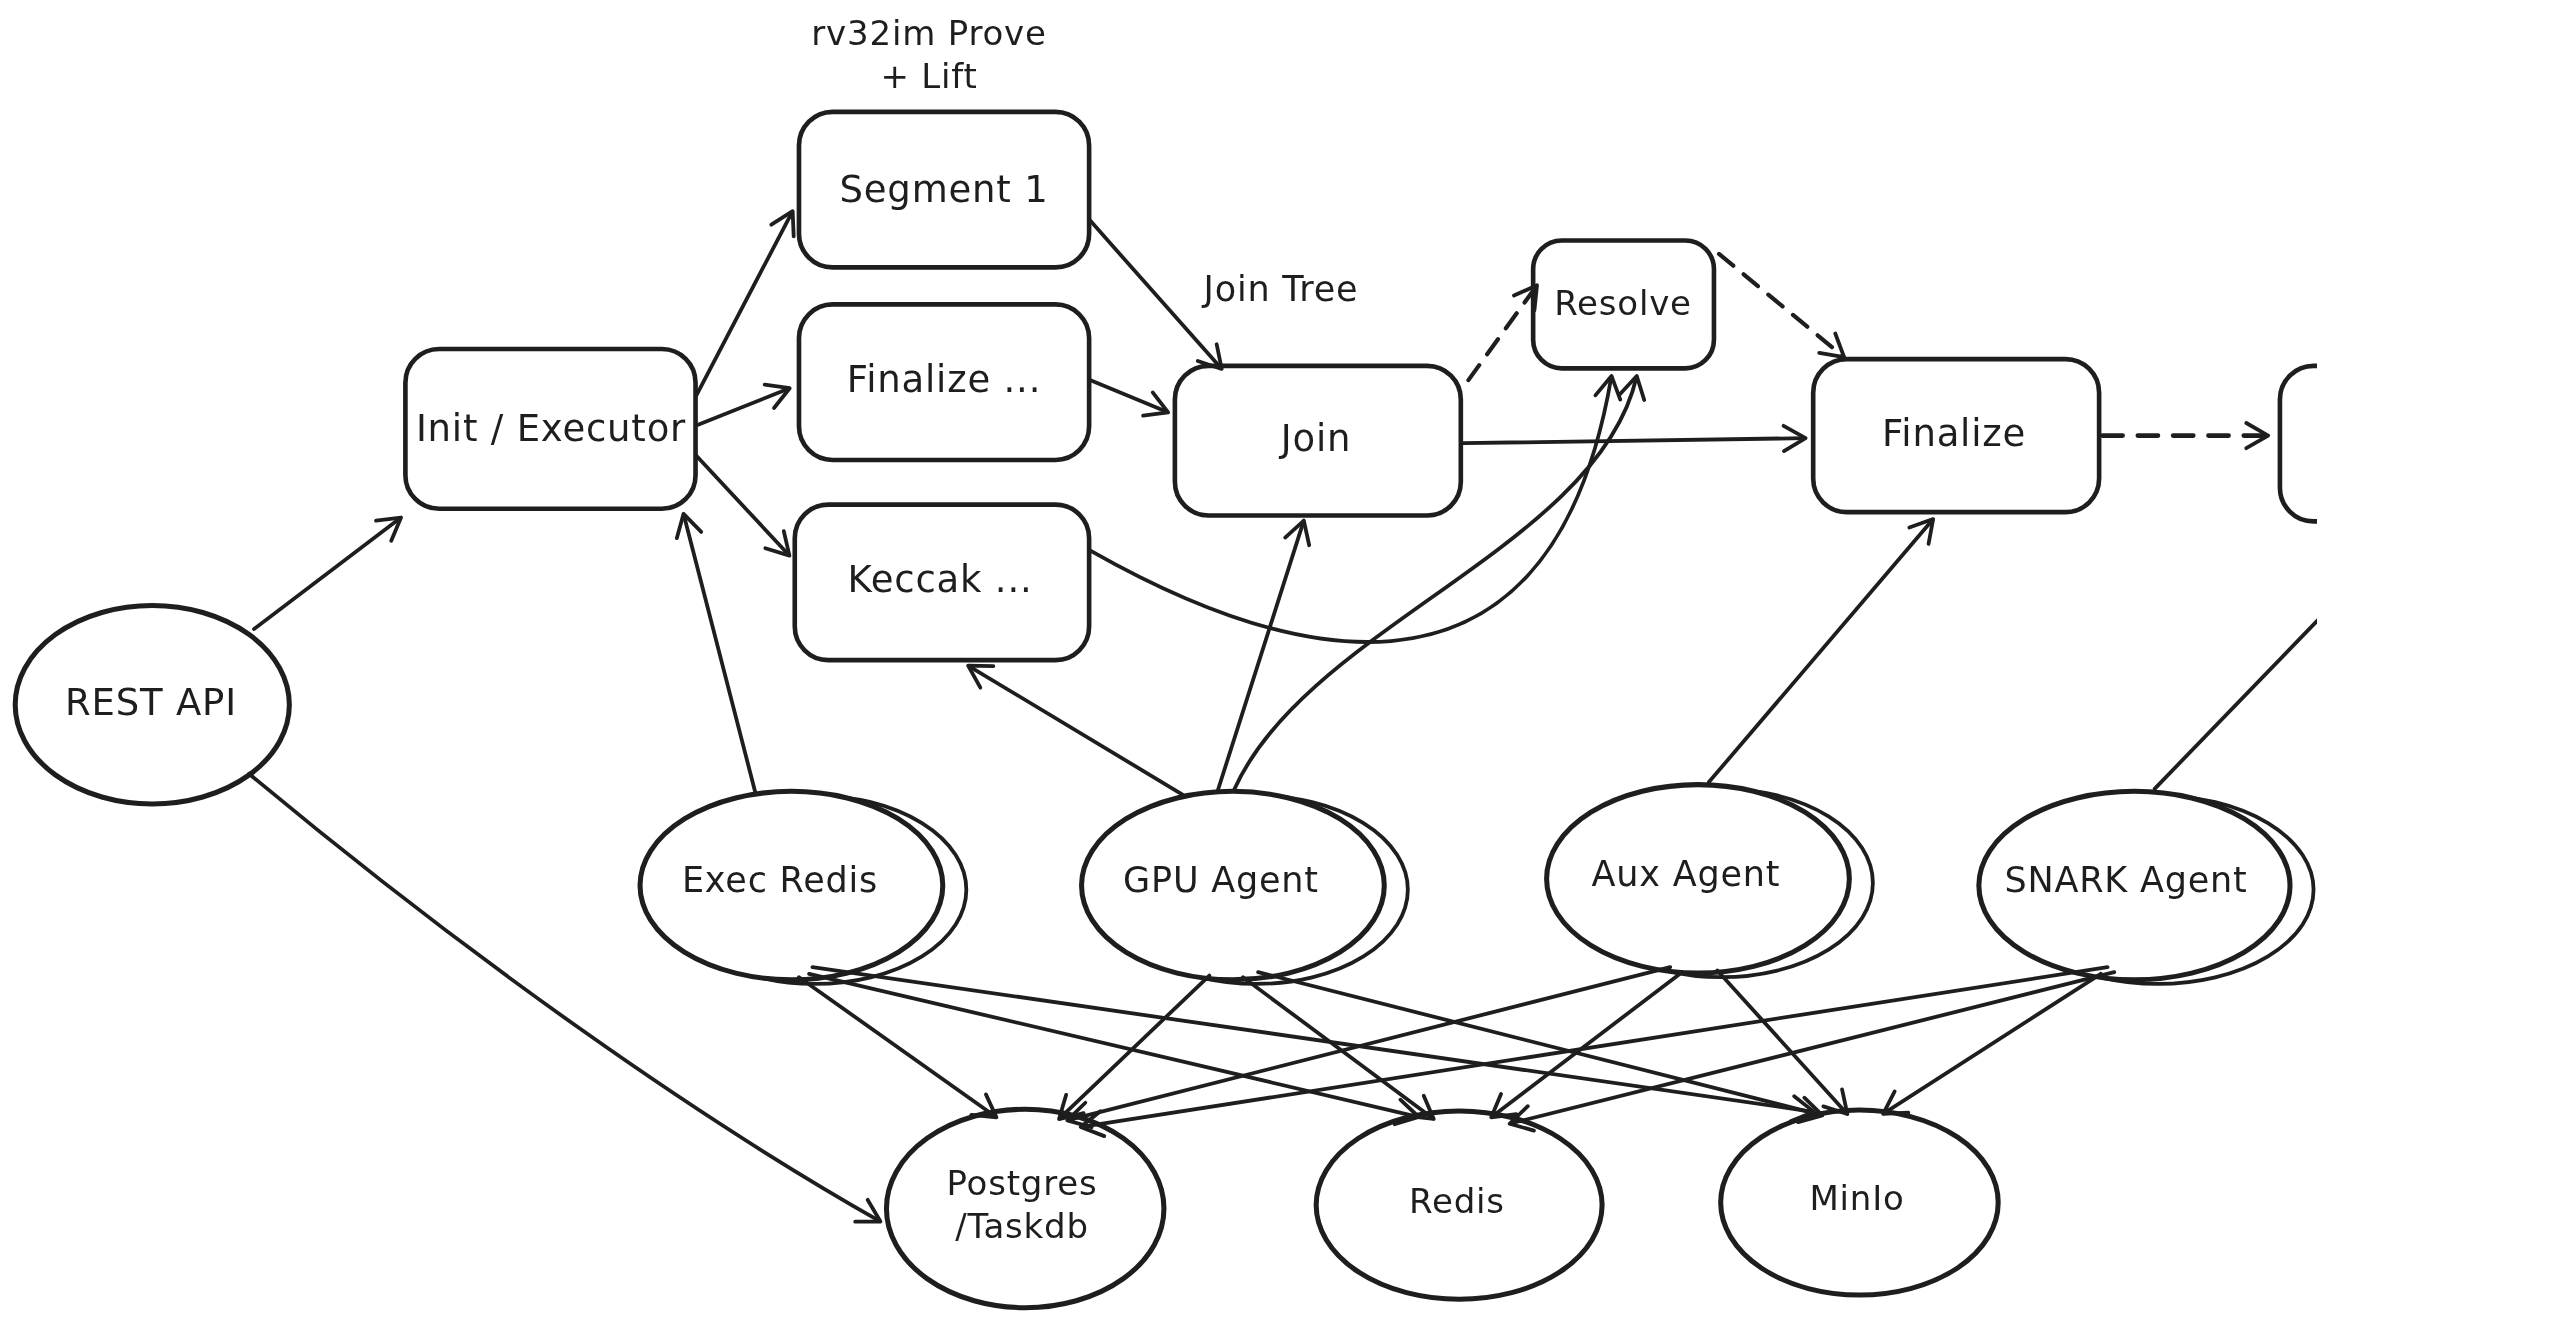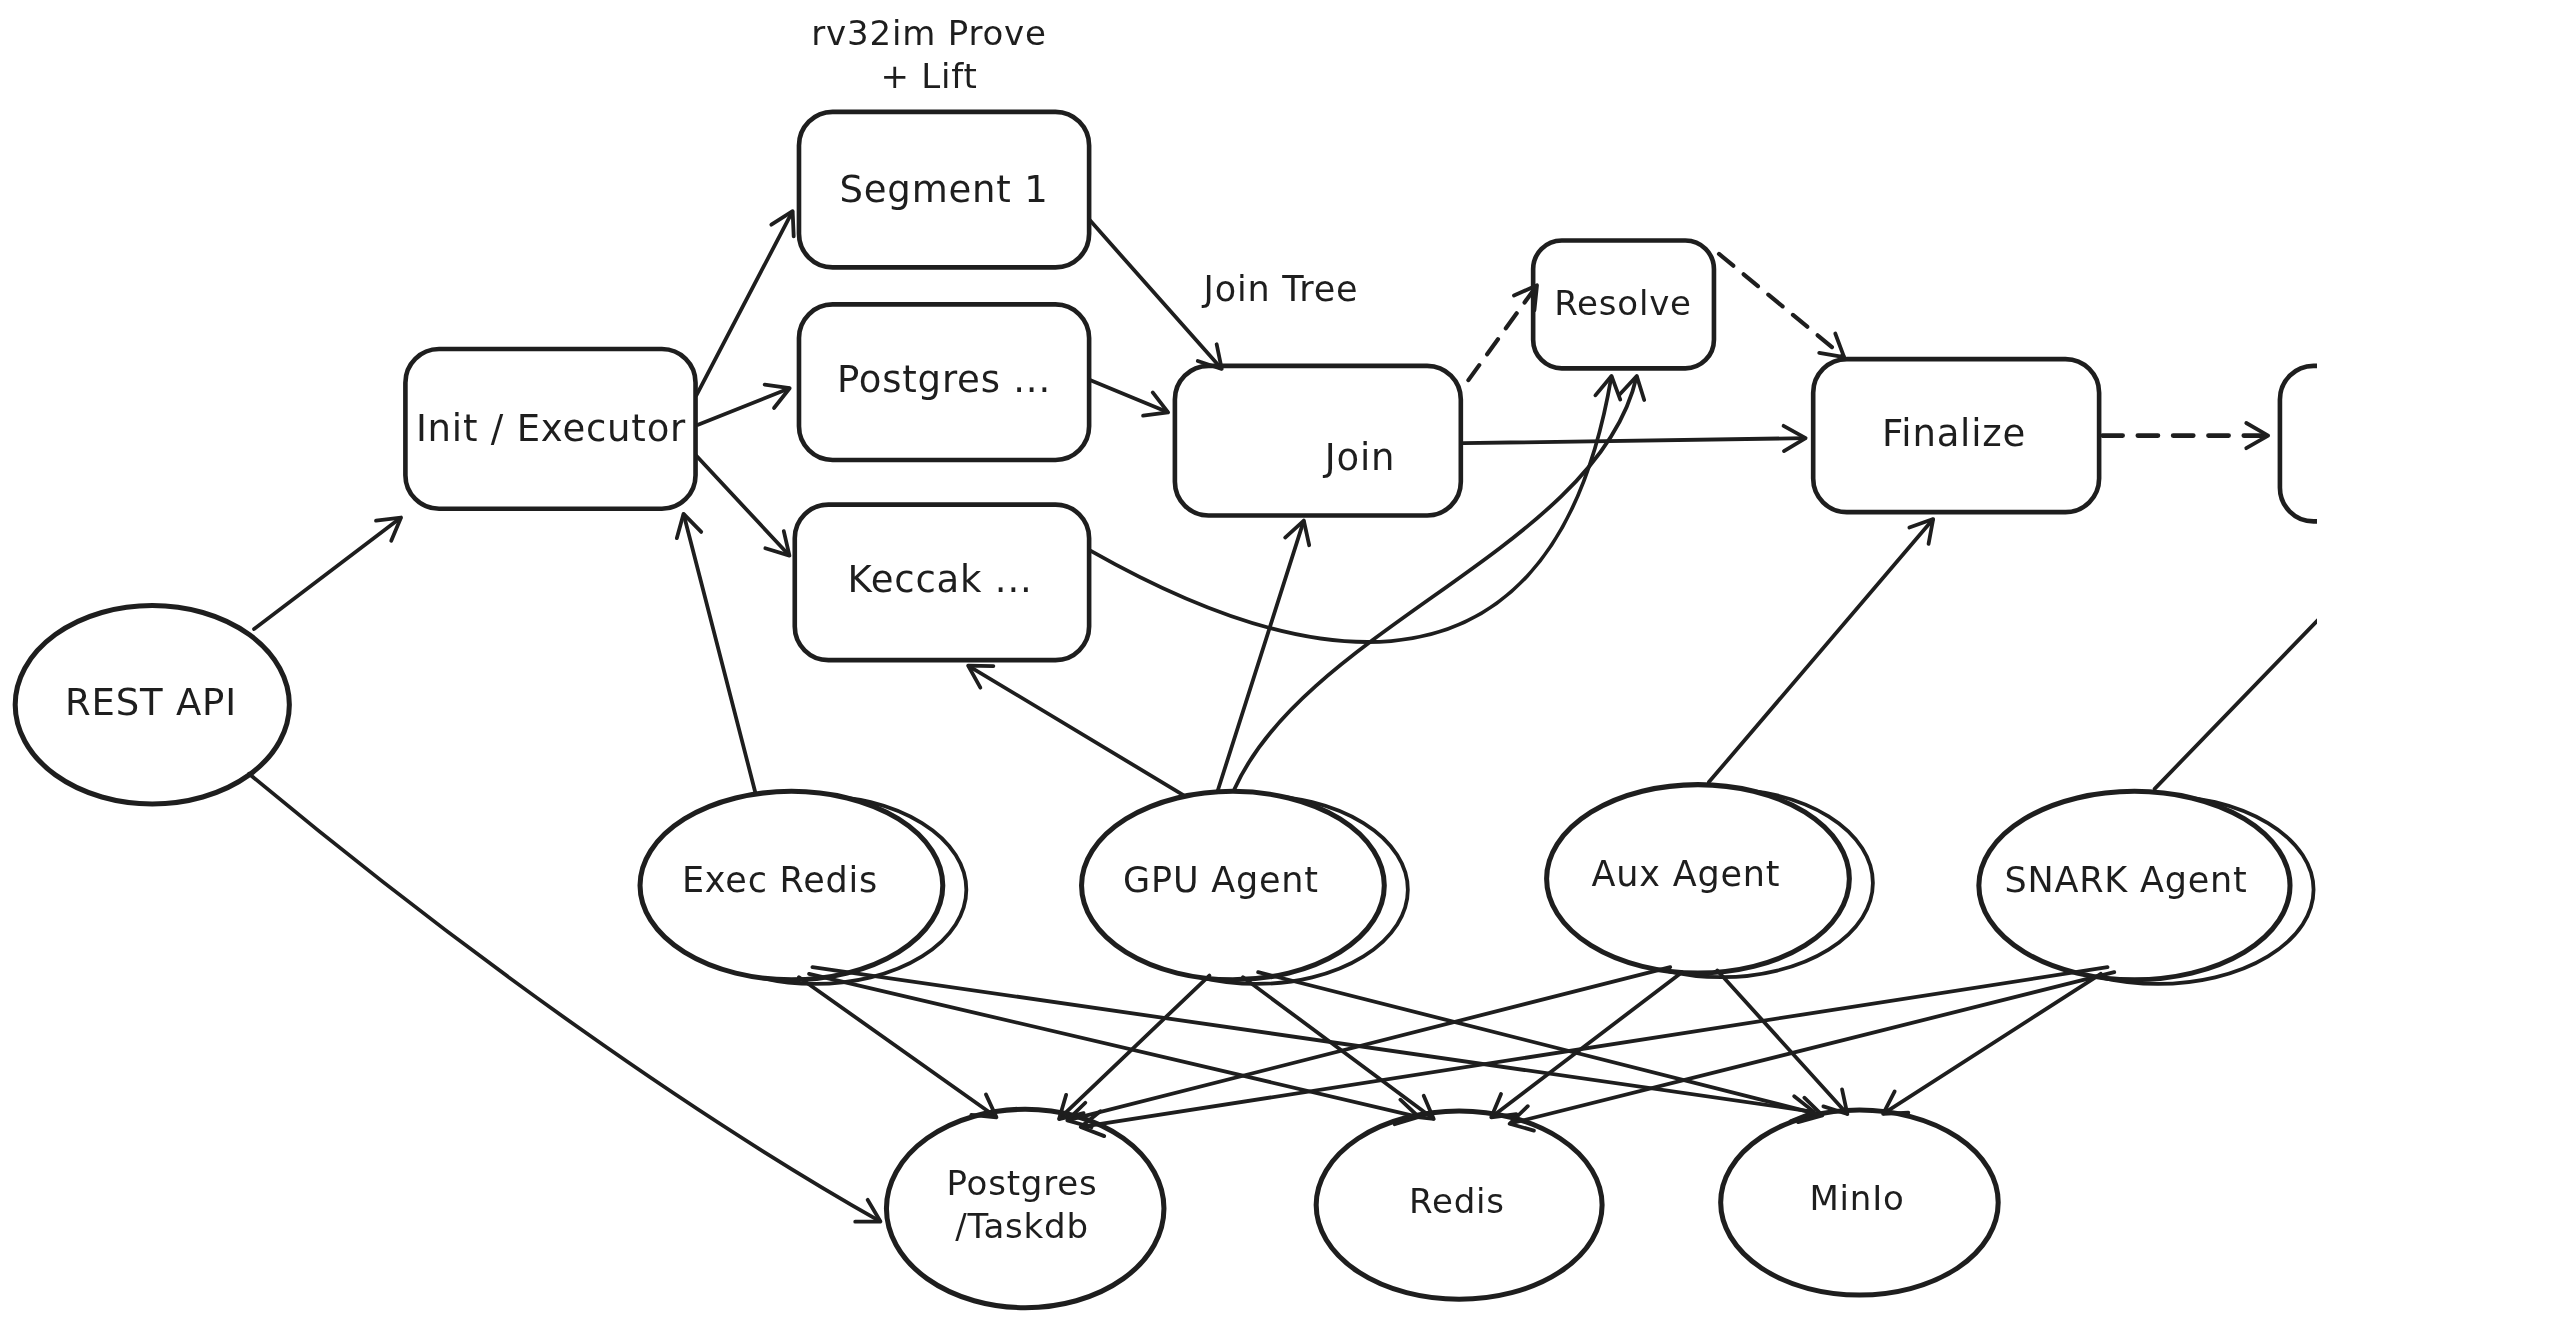--- a/index.html
+++ b/index.html
@@ -109,23 +109,23 @@
   <div class="lbl small" style="left:929px; top:54px;">
     <div>rv32im Prove</div>
     <div>+ Lift</div>
   </div>
 
   <div class="lbl" style="left:1281px; top:290px;text-align:center;">Join Tree</div>
 
   <div class="lbl" style="left:151px; top:703px; font-size:37px;">REST API</div>
   <div class="lbl" style="left:551px; top:429px; font-size:37px;">Init / Executor</div>
   <div class="lbl" style="left:944px; top:190px; font-size:37px;">Segment 1</div>
-  <div class="lbl" style="left:944px; top:380px; font-size:37px;">Postgres ...</div>
+  <div class="lbl" style="left:944px; top:380px; font-size:37px;">Finalize ...</div>
   <div class="lbl" style="left:940px; top:580px; font-size:37px;">Keccak ...</div>
-  <div class="lbl" style="left:1316px; top:458px; font-size:37px;margin-left:44px;">Join</div>
+  <div class="lbl" style="left:1316px; top:439px; font-size:37px;">Join</div>
   <div class="lbl" style="left:1623px; top:303px; font-size:34px;">Resolve</div>
   <div class="lbl" style="left:1954px; top:434px; font-size:37px;">Finalize</div>
 
 
   <div class="lbl" style="left:780px; top:881px;">Exec Redis</div>
   <div class="lbl" style="left:1221px; top:881px;">GPU Agent</div>
   <div class="lbl" style="left:1686px; top:875px;">Aux Agent</div>
   <div class="lbl" style="left:2126px; top:881px;">SNARK Agent</div>
 
   <div class="lbl small" style="left:1022px; top:1204px;">

